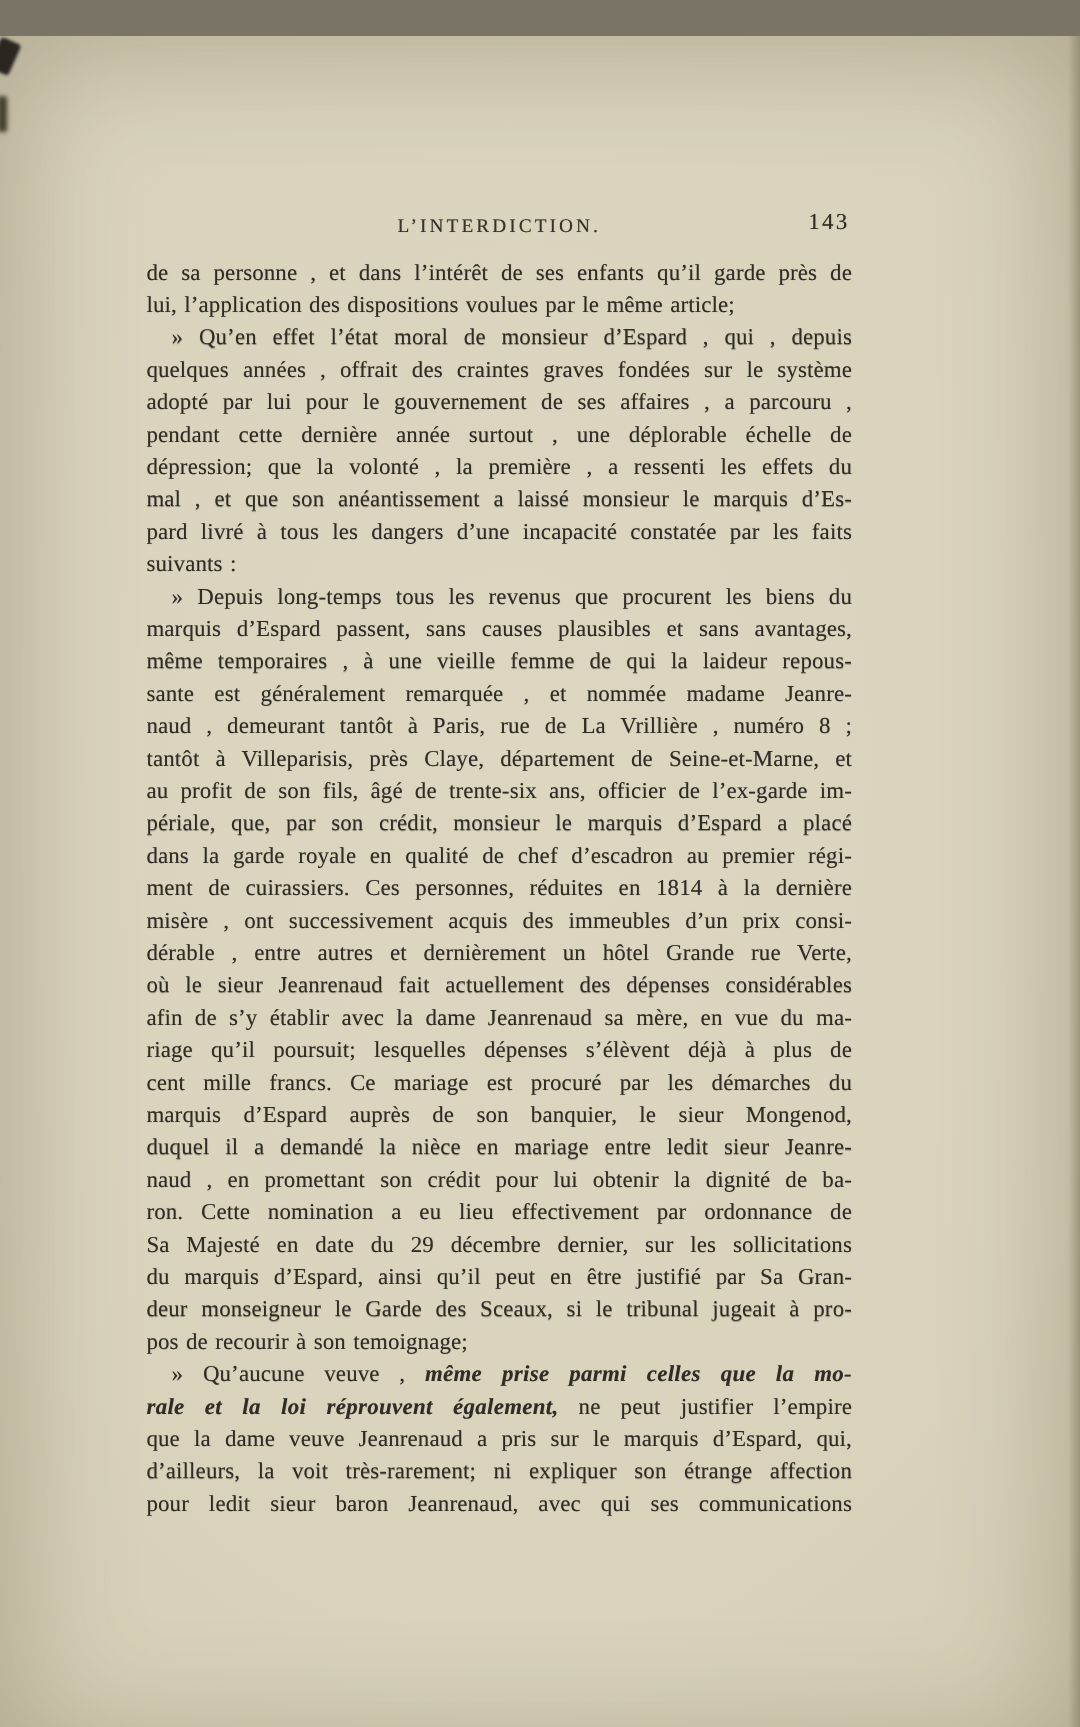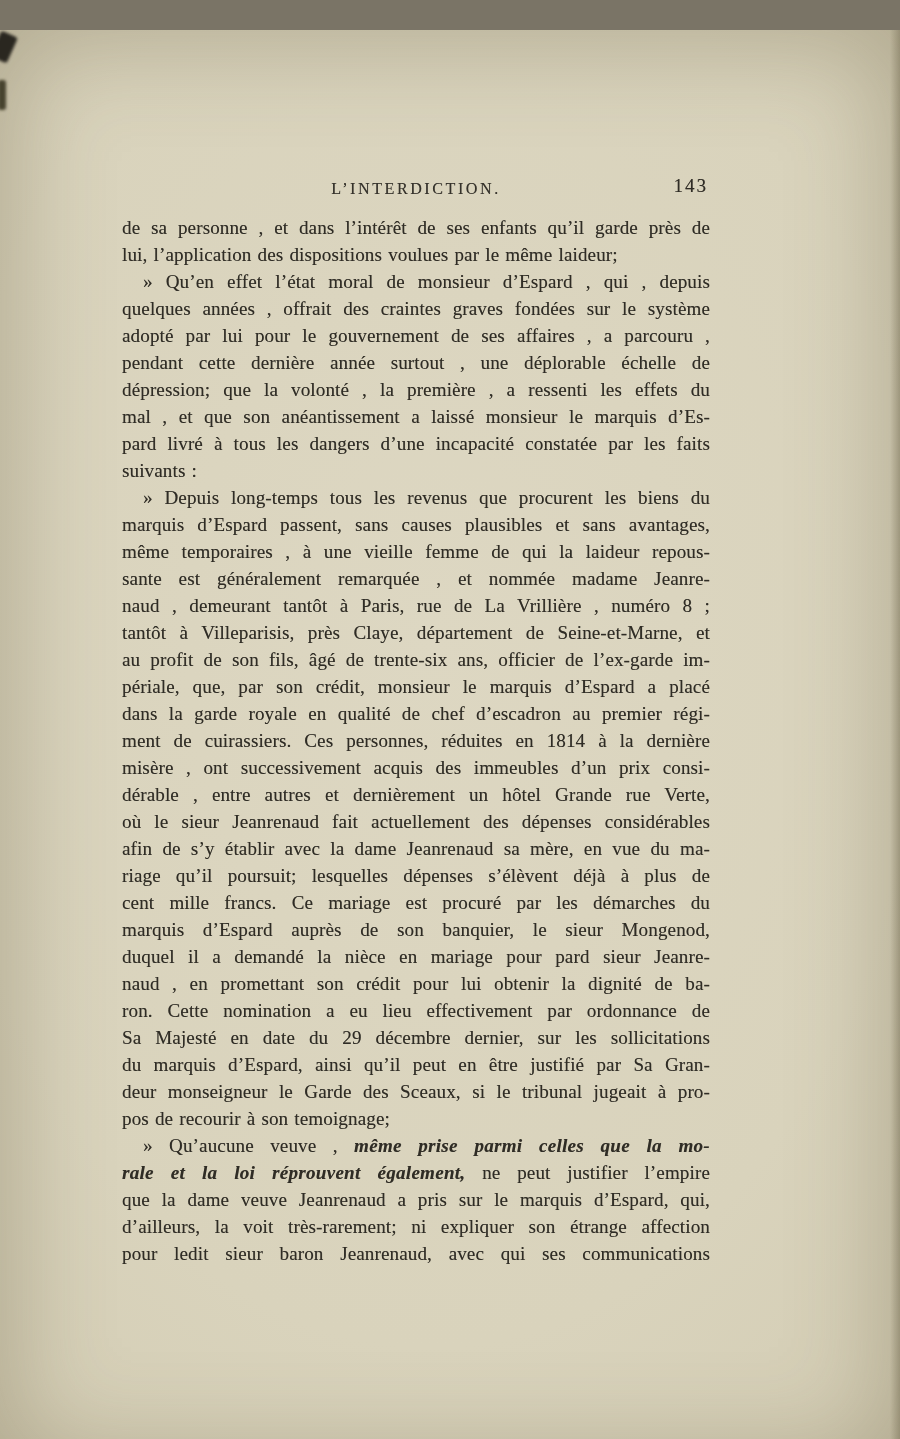--- a/index.html
+++ b/index.html
@@ -107,21 +107,21 @@
   <div class="artifact-topleft-2"></div>
   <div class="artifact-right-edge"></div>
 
   <div class="header-row">
     <div class="header-title">L’INTERDICTION.</div>
     <div class="page-number">143</div>
   </div>
 
   <div class="text-block">
       <div class="line"><span>de sa personne , et dans l’intérêt de ses enfants qu’il garde près de</span></div>
-      <div class="line para-end"><span>lui, l’application des dispositions voulues par le même laideur;</span></div>
+      <div class="line para-end"><span>lui, l’application des dispositions voulues par le même article;</span></div>
       <div class="line indent"><span>» Qu’en effet l’état moral de monsieur d’Espard , qui , depuis</span></div>
       <div class="line"><span>quelques années , offrait des craintes graves fondées sur le système</span></div>
       <div class="line"><span>adopté par lui pour le gouvernement de ses affaires , a parcouru ,</span></div>
       <div class="line"><span>pendant cette dernière année surtout , une déplorable échelle de</span></div>
       <div class="line"><span>dépression; que la volonté , la première , a ressenti les effets du</span></div>
       <div class="line"><span>mal , et que son anéantissement a laissé monsieur le marquis d’Es-</span></div>
       <div class="line"><span>pard livré à tous les dangers d’une incapacité constatée par les faits</span></div>
       <div class="line para-end"><span>suivants :</span></div>
       <div class="line indent"><span>» Depuis long-temps tous les revenus que procurent les biens du</span></div>
       <div class="line"><span>marquis d’Espard passent, sans causes plausibles et sans avantages,</span></div>
@@ -133,21 +133,21 @@
       <div class="line"><span>périale, que, par son crédit, monsieur le marquis d’Espard a placé</span></div>
       <div class="line"><span>dans la garde royale en qualité de chef d’escadron au premier régi-</span></div>
       <div class="line"><span>ment de cuirassiers. Ces personnes, réduites en 1814 à la dernière</span></div>
       <div class="line"><span>misère , ont successivement acquis des immeubles d’un prix consi-</span></div>
       <div class="line"><span>dérable , entre autres et dernièrement un hôtel Grande rue Verte,</span></div>
       <div class="line"><span>où le sieur Jeanrenaud fait actuellement des dépenses considérables</span></div>
       <div class="line"><span>afin de s’y établir avec la dame Jeanrenaud sa mère, en vue du ma-</span></div>
       <div class="line"><span>riage qu’il poursuit; lesquelles dépenses s’élèvent déjà à plus de</span></div>
       <div class="line"><span>cent mille francs. Ce mariage est procuré par les démarches du</span></div>
       <div class="line"><span>marquis d’Espard auprès de son banquier, le sieur Mongenod,</span></div>
-      <div class="line"><span>duquel il a demandé la nièce en mariage pour pard sieur Jeanre-</span></div>
+      <div class="line"><span>duquel il a demandé la nièce en mariage entre ledit sieur Jeanre-</span></div>
       <div class="line"><span>naud , en promettant son crédit pour lui obtenir la dignité de ba-</span></div>
       <div class="line"><span>ron. Cette nomination a eu lieu effectivement par ordonnance de</span></div>
       <div class="line"><span>Sa Majesté en date du 29 décembre dernier, sur les sollicitations</span></div>
       <div class="line"><span>du marquis d’Espard, ainsi qu’il peut en être justifié par Sa Gran-</span></div>
       <div class="line"><span>deur monseigneur le Garde des Sceaux, si le tribunal jugeait à pro-</span></div>
       <div class="line para-end"><span>pos de recourir à son temoignage;</span></div>
       <div class="line indent"><span>» Qu’aucune veuve , </span><span class="italic">même prise parmi celles que la mo-</span></div>
       <div class="line"><span class="italic">rale et la loi réprouvent également,</span><span> ne peut justifier l’empire</span></div>
       <div class="line"><span>que la dame veuve Jeanrenaud a pris sur le marquis d’Espard, qui,</span></div>
       <div class="line"><span>d’ailleurs, la voit très-rarement; ni expliquer son étrange affection</span></div>

